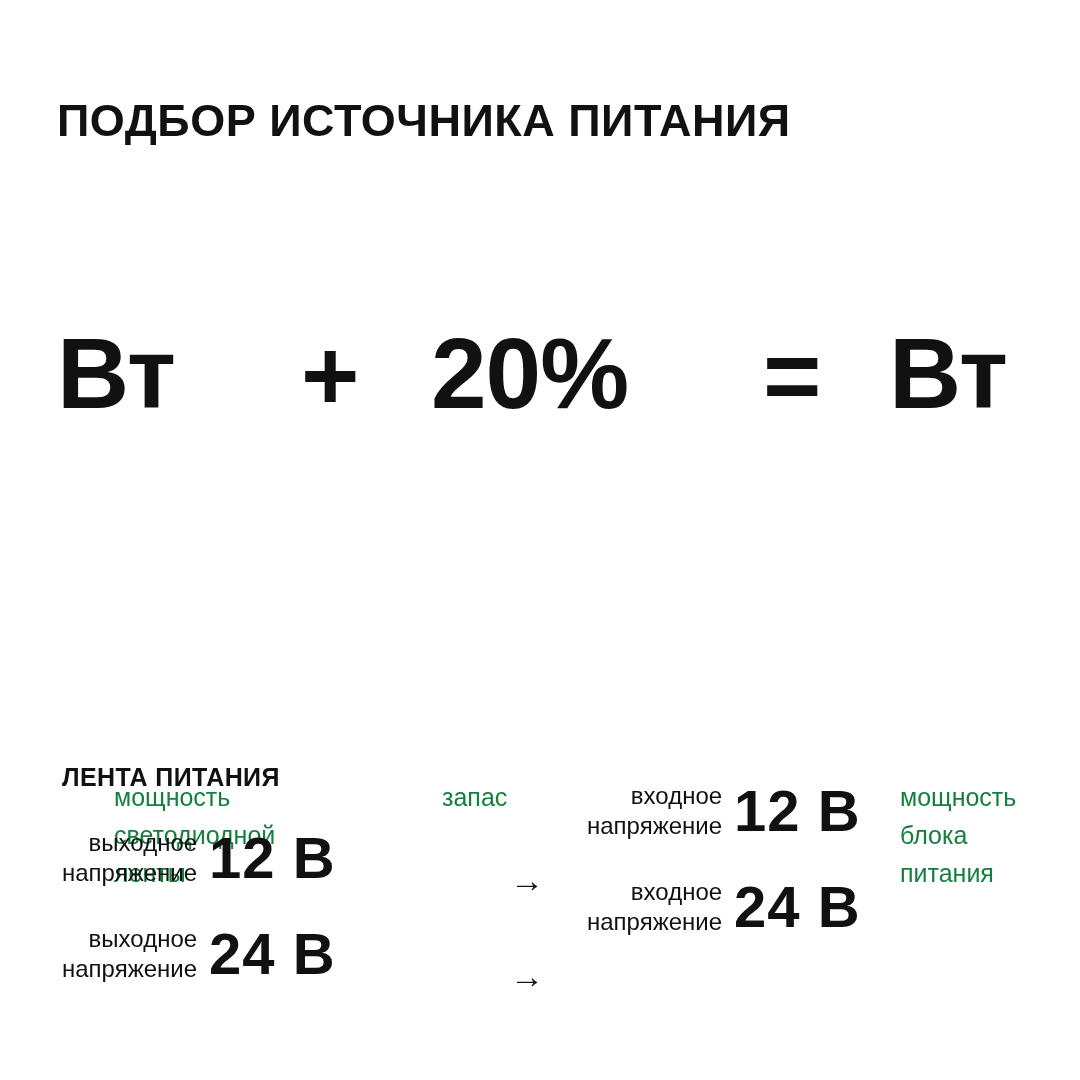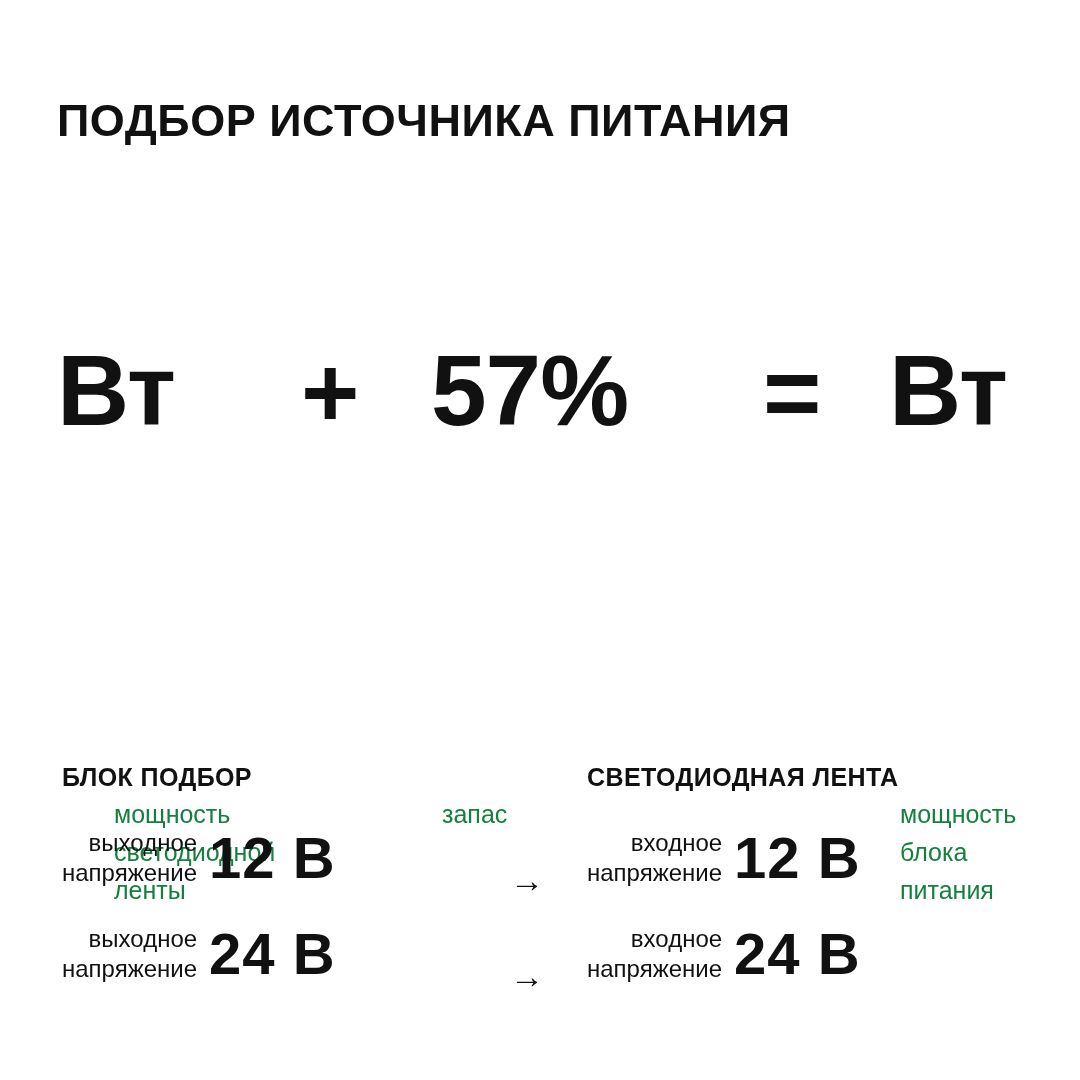--- a/index.html
+++ b/index.html
@@ -32,21 +32,21 @@
     font-weight: 700;
     letter-spacing: 0.5px;
     line-height: 1.1;
     white-space: nowrap;
   }
 
   
   .formula {
     position: absolute;
     left: 57px;
-    top: 340px;
+    top: 323px;
     width: 966px;
     height: 250px;
   }
 
   .formula-row {
     position: absolute;
     top: 0;
     left: 0;
     width: 966px;
     height: 110px;
@@ -140,56 +140,55 @@
 <body>
 
 <div class="page">
 
   <h1 class="title">ПОДБОР ИСТОЧНИКА ПИТАНИЯ</h1>
 
   <div class="formula">
     <div class="formula-row">
       <span class="big term1-big">Вт</span>
       <span class="big plus-sign">+</span>
-      <span class="big term2-big">57%</span>
+      <span class="big term2-big">20%</span>
       <span class="big equals-sign">=</span>
       <span class="big term3-big">Вт</span>
     </div>
     <span class="cap cap1">мощность
 светодиодной
 ленты</span>
     <span class="cap cap2">запас</span>
     <span class="cap cap3">мощность
 блока
 питания</span>
   </div>
 
   <div class="columns">
 
     <div class="col col-left">
-      <div class="col-head">БЛОК ПОДБОР</div>
+      <div class="col-head">ЛЕНТА ПИТАНИЯ</div>
 
       <div class="vrow">
         <span class="vlabel">выходное
 напряжение</span>
         <span class="vvalue">12 В</span>
       </div>
 
       <div class="vrow">
         <span class="vlabel">выходное
 напряжение</span>
         <span class="vvalue">24 В</span>
       </div>
     </div>
 
     <span class="arrow arrow-1">→</span>
     <span class="arrow arrow-2">→</span>
 
     <div class="col col-right">
-      <div class="col-head">СВЕТОДИОДНАЯ ЛЕНТА</div>
 
       <div class="vrow">
         <span class="vlabel">входное
 напряжение</span>
         <span class="vvalue">12 В</span>
       </div>
 
       <div class="vrow">
         <span class="vlabel">входное
 напряжение</span>

